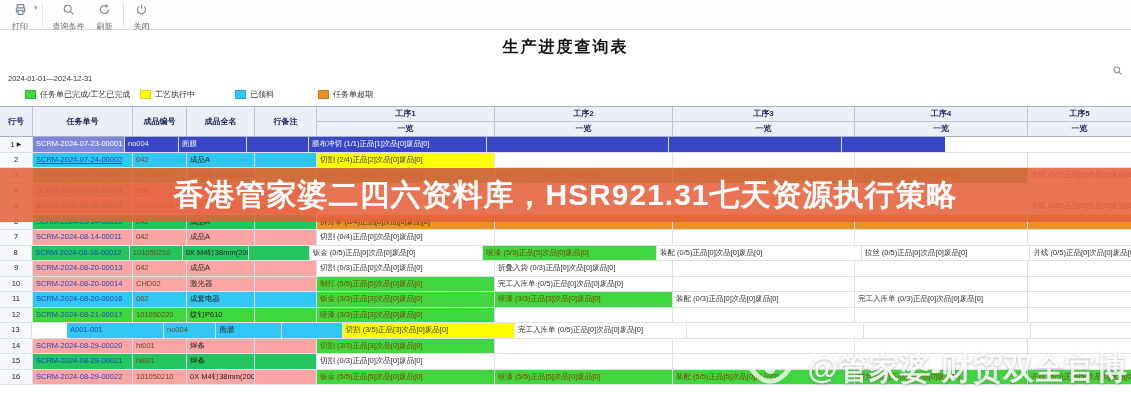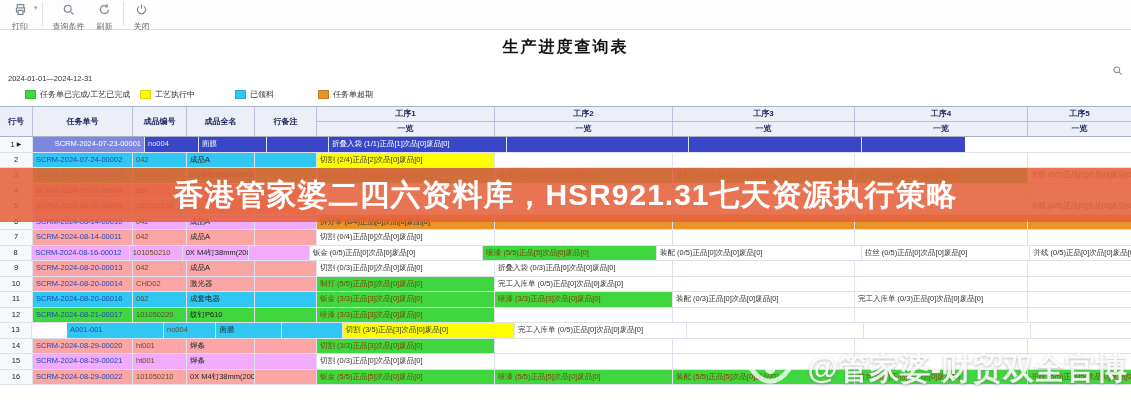--- a/index.html
+++ b/index.html
@@ -39,21 +39,21 @@
   .cell:last-child { border-right:none; }
   .c-no { text-align:center; padding:0 1px; color:#222; background:#f7f8fc; }
   .marker { font-size:6px; vertical-align:1px; margin-left:2px; }
   .t-task { color:#1f47b5; }
   .t-code { color:#6a4a22; }
   .t-name { color:#222; }
   
   .st-white { background:#fca5a5; }
   .st-cyan { background:#31c7f3; }
   .st-green { background:#3fd63f; }
-  .st-orange { background:#f0abfc; }
+  .st-orange { background:#22c55e; }
   .st-selected { background:#3a46c8; }
   .st-selected.t-task { background:#7d87de; color:#fff; }
   .st-selected.t-code { color:#e6e6e6; }
   .st-selected.t-name, .st-selected.t-note { color:#fff; }
   
   .p-white { background:#fff; color:#333; }
   .p-green { background:#3fd63f; color:#7c4500; }
   .p-yellow { background:#ffff00; color:#333; }
   .p-orange { background:#e89227; color:#333; }
   .p-selected { background:#3a46c8; color:#fff; }
@@ -173,32 +173,32 @@
           <div class="t">工序4</div>
           <div class="b">一览</div>
         </div>
         <div class="proc-head" style="width: 103px;">
           <div class="t">工序5</div>
           <div class="b">一览</div>
         </div>
       </div>
       <div class="row">
         <div class="cell c-no" style="width: 33px;">1<span class="marker">▶</span></div>
-        <div class="cell t-task st-selected" style="width: 112px; text-align: right;">SCRM-2024-07-23-00001</div>
+        <div class="cell t-task st-selected" style="width: 92px; text-align: right;">SCRM-2024-07-23-00001</div>
         <div class="cell t-code st-selected" style="width: 54px;">no004</div>
         <div class="cell t-name st-selected" style="width: 68px;">面膜</div>
         <div class="cell t-note st-selected" style="width: 62px;"></div>
-        <div class="cell p-selected" style="width: 178px;">折叠入袋 (1/1)正品[1]次品[0]废品[0]</div>
+        <div class="cell p-selected" style="width: 178px;">膜布冲切 (1/1)正品[1]次品[0]废品[0]</div>
         <div class="cell p-selected" style="width: 182px;"></div>
         <div class="cell p-selected" style="width: 173px;"></div>
         <div class="cell p-selected" style="width: 103px;"></div>
       </div>
       <div class="row">
         <div class="cell c-no" style="width: 33px;">2</div>
-        <div class="cell t-task st-cyan" style="width: 100px;">SCRM-2024-07-24-00002</div>
+        <div class="cell t-task st-cyan" style="width: 100px; text-decoration: underline;">SCRM-2024-07-24-00002</div>
         <div class="cell t-code st-cyan" style="width: 54px;">042</div>
         <div class="cell t-name st-cyan" style="width: 68px;">成品A</div>
         <div class="cell t-note st-cyan" style="width: 62px;"></div>
         <div class="cell p-yellow" style="width: 178px;">切割 (2/4)正品[2]次品[0]废品[0]</div>
         <div class="cell p-white" style="width: 178px;"></div>
         <div class="cell p-white" style="width: 182px;"></div>
         <div class="cell p-white" style="width: 173px;"></div>
         <div class="cell p-white" style="width: 103px;"></div>
       </div>
       <div class="row">

